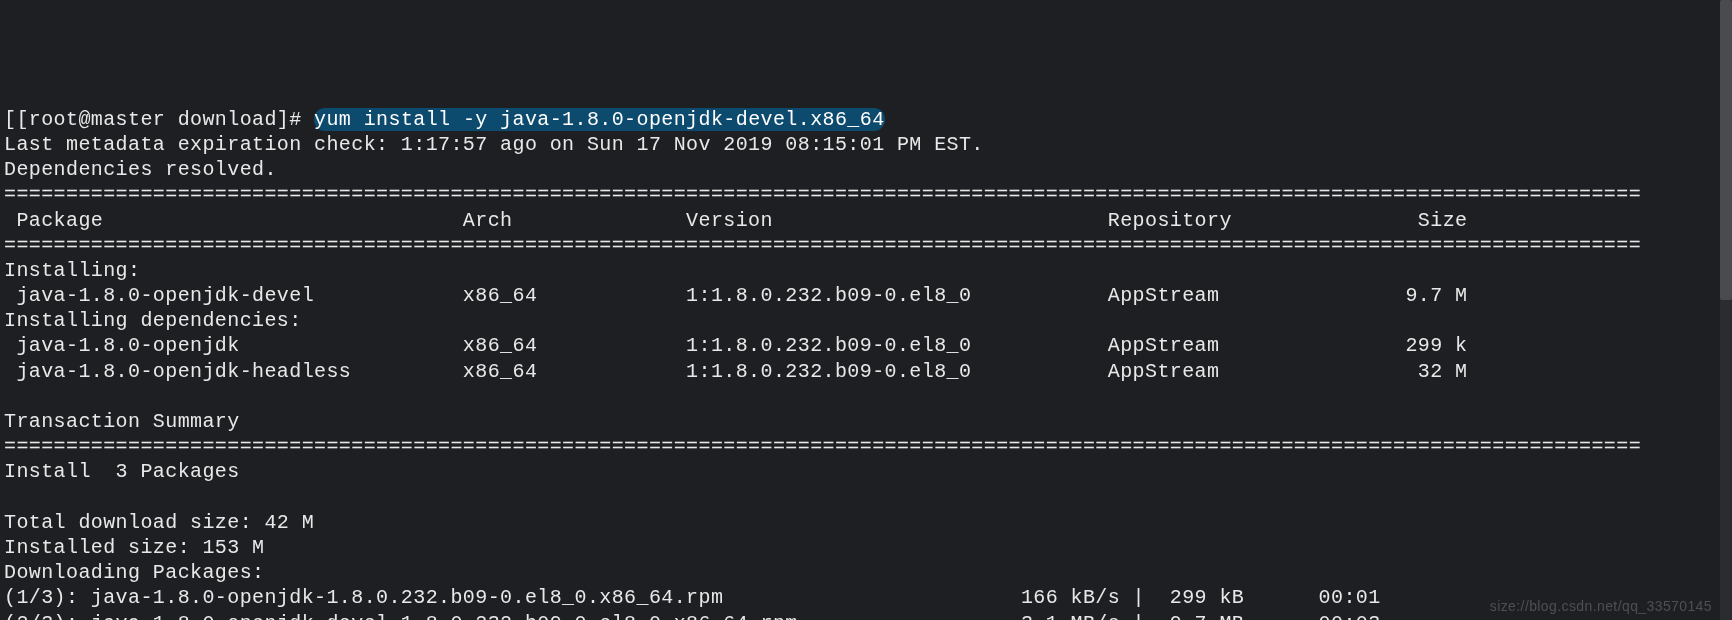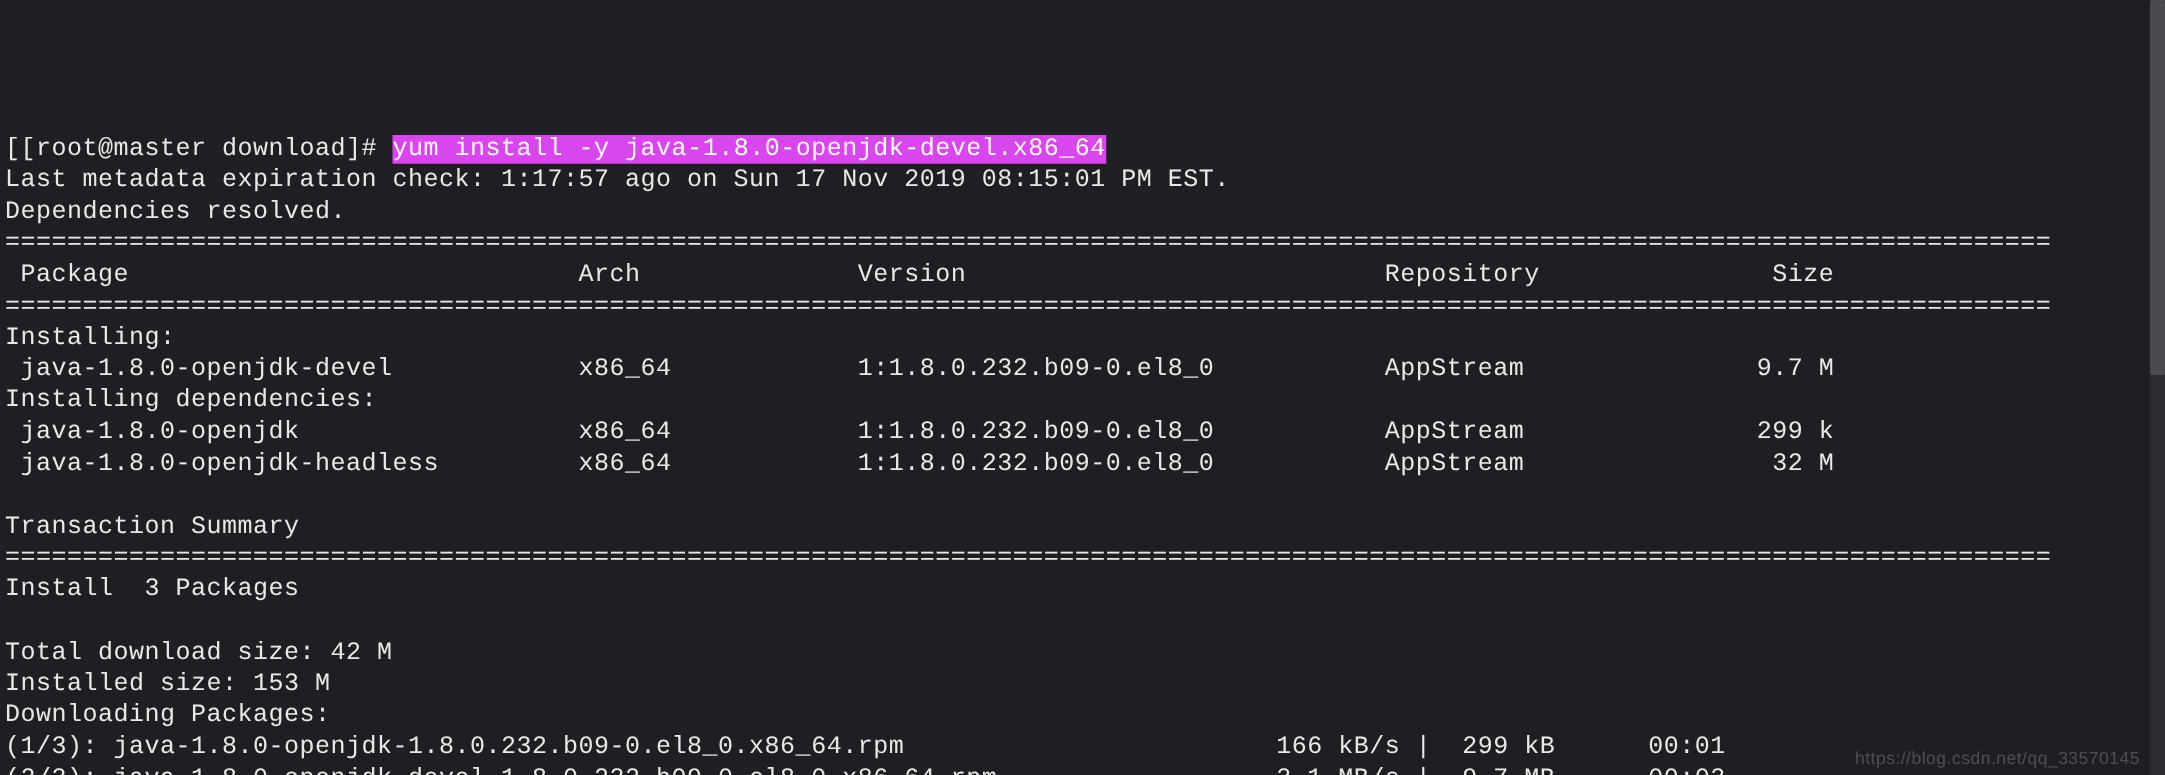--- a/index.html
+++ b/index.html
@@ -10,22 +10,23 @@
     font-size: 20px;
     line-height: 1.26;
     letter-spacing: 0.4px;
     width: 1732px;
     height: 620px;
     overflow: hidden;
     padding: 6px 8px 0 4px;
     white-space: pre;
   }
   .hl {
-    background: #d946ef;
+    background: #0c4a6e;
     color: #ffffff;
+    border-radius: 11px;
   }
   .watermark {
     position: absolute;
     right: 20px;
     bottom: 4px;
     color: rgba(200,200,200,0.28);
     font-size: 14px;
     letter-spacing: 0.4px;
     font-family: sans-serif;
   }
@@ -51,16 +52,16 @@
 <body>
 
 
 
 <div id="terminal"><div><span>[[root@master download]# </span><span class="hl">yum install -y java-1.8.0-openjdk-devel.x86_64</span></div><div>Last metadata expiration check: 1:17:57 ago on Sun 17 Nov 2019 08:15:01 PM EST.</div><div>Dependencies resolved.</div><div>====================================================================================================================================</div><div> Package                             Arch              Version                           Repository               Size</div><div>====================================================================================================================================</div><div>Installing:</div><div> java-1.8.0-openjdk-devel            x86_64            1:1.8.0.232.b09-0.el8_0           AppStream               9.7 M</div><div>Installing dependencies:</div><div> java-1.8.0-openjdk                  x86_64            1:1.8.0.232.b09-0.el8_0           AppStream               299 k</div><div> java-1.8.0-openjdk-headless         x86_64            1:1.8.0.232.b09-0.el8_0           AppStream                32 M</div><div> </div><div>Transaction Summary</div><div>====================================================================================================================================</div><div>Install  3 Packages</div><div> </div><div>Total download size: 42 M</div><div>Installed size: 153 M</div><div>Downloading Packages:</div><div>(1/3): java-1.8.0-openjdk-1.8.0.232.b09-0.el8_0.x86_64.rpm                        166 kB/s |  299 kB      00:01</div><div>(2/3): java-1.8.0-openjdk-devel-1.8.0.232.b09-0.el8_0.x86_64.rpm                  3.1 MB/s |  9.7 MB      00:03</div></div>
 
 <div class="scrollbar">
   <div class="scrollbar-thumb"></div>
 </div>
 
-<div class="watermark">https://blog.csdn.net/qq_33570145</div>
+<div class="watermark">size://blog.csdn.net/qq_33570145</div>
 
 
 
 
 </body></html>

